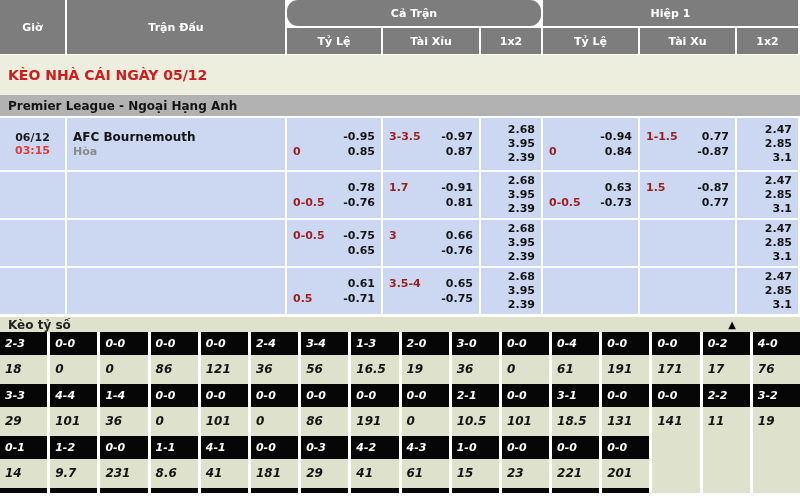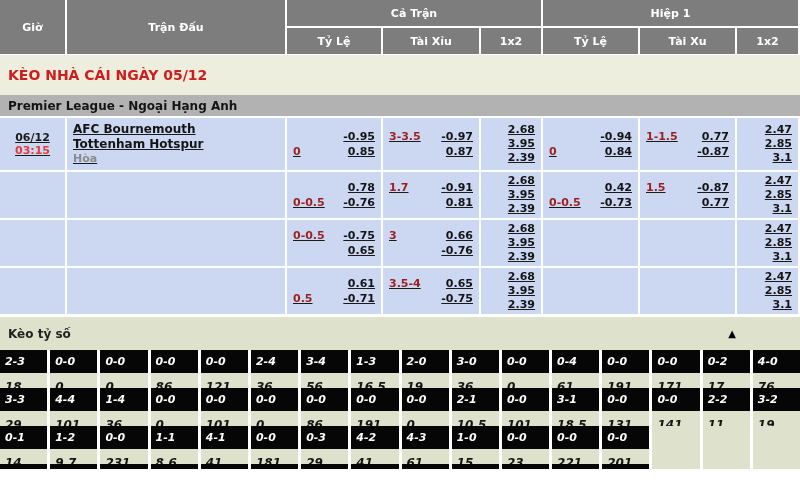--- a/index.html
+++ b/index.html
@@ -11,59 +11,59 @@
     color:#1a1a1a;
   }
   .page { width:800px; height:500px; display:flex; flex-direction:column; background:#fff; }
 
   
   .hdr { display:grid; grid-template-columns:65px 218px 94px 96px 60px 95px 95px 61px;
          grid-template-rows:26px 26px; gap:2px; background:#fff; border-bottom:1px solid #fff; }
   .hcell { background:#7d7d7d; color:#fff; font-weight:bold; font-size:11px;
            display:flex; align-items:center; justify-content:center; }
   .rspan { grid-row:1 / 3; }
-  .gfull { grid-column:3 / 6; }
+  .gfull { grid-column:3 / 6;border-radius:11px; }
   .ghalf { grid-column:6 / 9; }
 
   
   .banner { height:40px; background:#edeedd; color:#cf1d1d; font-weight:bold;
             font-size:14px; display:flex; align-items:center; padding-left:8px; }
   .leaguebar { height:21px; background:#b2b2b2; color:#141414; font-weight:bold;
                font-size:12px; display:flex; align-items:center; padding-left:8px; }
   .gap2 { height:2px; background:#fff; }
 
   
   .orow { display:grid; grid-template-columns:65px 218px 94px 96px 60px 95px 95px 61px;
-          gap:2px; background:#fff; margin-bottom:2px; min-height:46px;text-decoration:underline; }
+          gap:2px; background:#fff; margin-bottom:2px; min-height:46px; }
   .orow.first { min-height:52px; }
   .ocell { background:#ccd7f1; display:flex; flex-direction:column; justify-content:center;
            padding:2px 6px; font-weight:bold; font-size:11px; }
   .tcell { align-items:center; padding:2px 2px; }
   .mdate { color:#1a1a1a; }
   .mtime { color:#e23b3b; }
   .mcell { justify-content:center; }
   .team  { color:#141414; font-size:12px; line-height:15px; }
   .draw  { color:#8a8a8a; font-weight:bold; line-height:14px; }
   .ln { display:flex; justify-content:space-between; line-height:15px; }
   .ln .red { color:#9c1f1f; }
   .ln .val { margin-left:auto; color:#141414; }
   .c1x2 .ln { justify-content:flex-end; line-height:14px; }
 
   
-  .scorebar { height:33px; background:#dee1cb; display:flex; align-items:center;
+  .scorebar { height:15px; background:#dee1cb; display:flex; align-items:center;
               justify-content:space-between; padding:0 64px 0 8px; font-weight:bold;
               font-size:12px; color:#222; margin-top:1px; }
   .tri { font-size:10px; color:#000; cursor:pointer; }
   .sgrid { display:grid; grid-template-columns:repeat(16, 1fr); gap:0 3px;
            background:#fff; width:800px; flex:1; align-content:start;font-style:italic; }
   .scell { background:#060606; color:#fff; font-weight:bold; font-size:11px;
            height:23px; line-height:23px; padding-left:5px; }
   .sempty { background:#dee1cb; }
   .vcell { background:#dee1cb; color:#141414; font-weight:bold; font-size:12px;
-           height:15px; line-height:29px; padding-left:5px; }
+           height:29px; line-height:29px; padding-left:5px; }
   .cut { height:5px; line-height:5px; overflow:hidden; }
 </style>
 </head>
 <body>
 
 <div class="page">
 
   <div class="hdr">
     <div class="hcell rspan">Giờ</div>
     <div class="hcell rspan">Trận Đấu</div>
@@ -82,21 +82,20 @@
   <div class="gap2"></div>
 
   <div id="odds-rows">
       <div class="orow first">
         <div class="ocell tcell">
           <div class="mdate">06/12</div>
           <div class="mtime">03:15</div>
         </div>
         <div class="ocell mcell">
           <div class="team">AFC Bournemouth</div>
-          <div class="team">Tottenham Hotspur</div>
           <div class="draw">Hòa</div>
         </div>
         <div class="ocell">
           <div class="ln">
             <span class="val">-0.95</span>
           </div>
           <div class="ln">
             <span class="red">0</span>
             <span class="val">0.85</span>
           </div>
@@ -178,21 +177,21 @@
           </div>
           <div class="ln">
             <span class="val">3.95</span>
           </div>
           <div class="ln">
             <span class="val">2.39</span>
           </div>
         </div>
         <div class="ocell">
           <div class="ln">
-            <span class="val">0.42</span>
+            <span class="val">0.63</span>
           </div>
           <div class="ln">
             <span class="red">0-0.5</span>
             <span class="val">-0.73</span>
           </div>
         </div>
         <div class="ocell">
           <div class="ln">
             <span class="red">1.5</span>
             <span class="val">-0.87</span>

